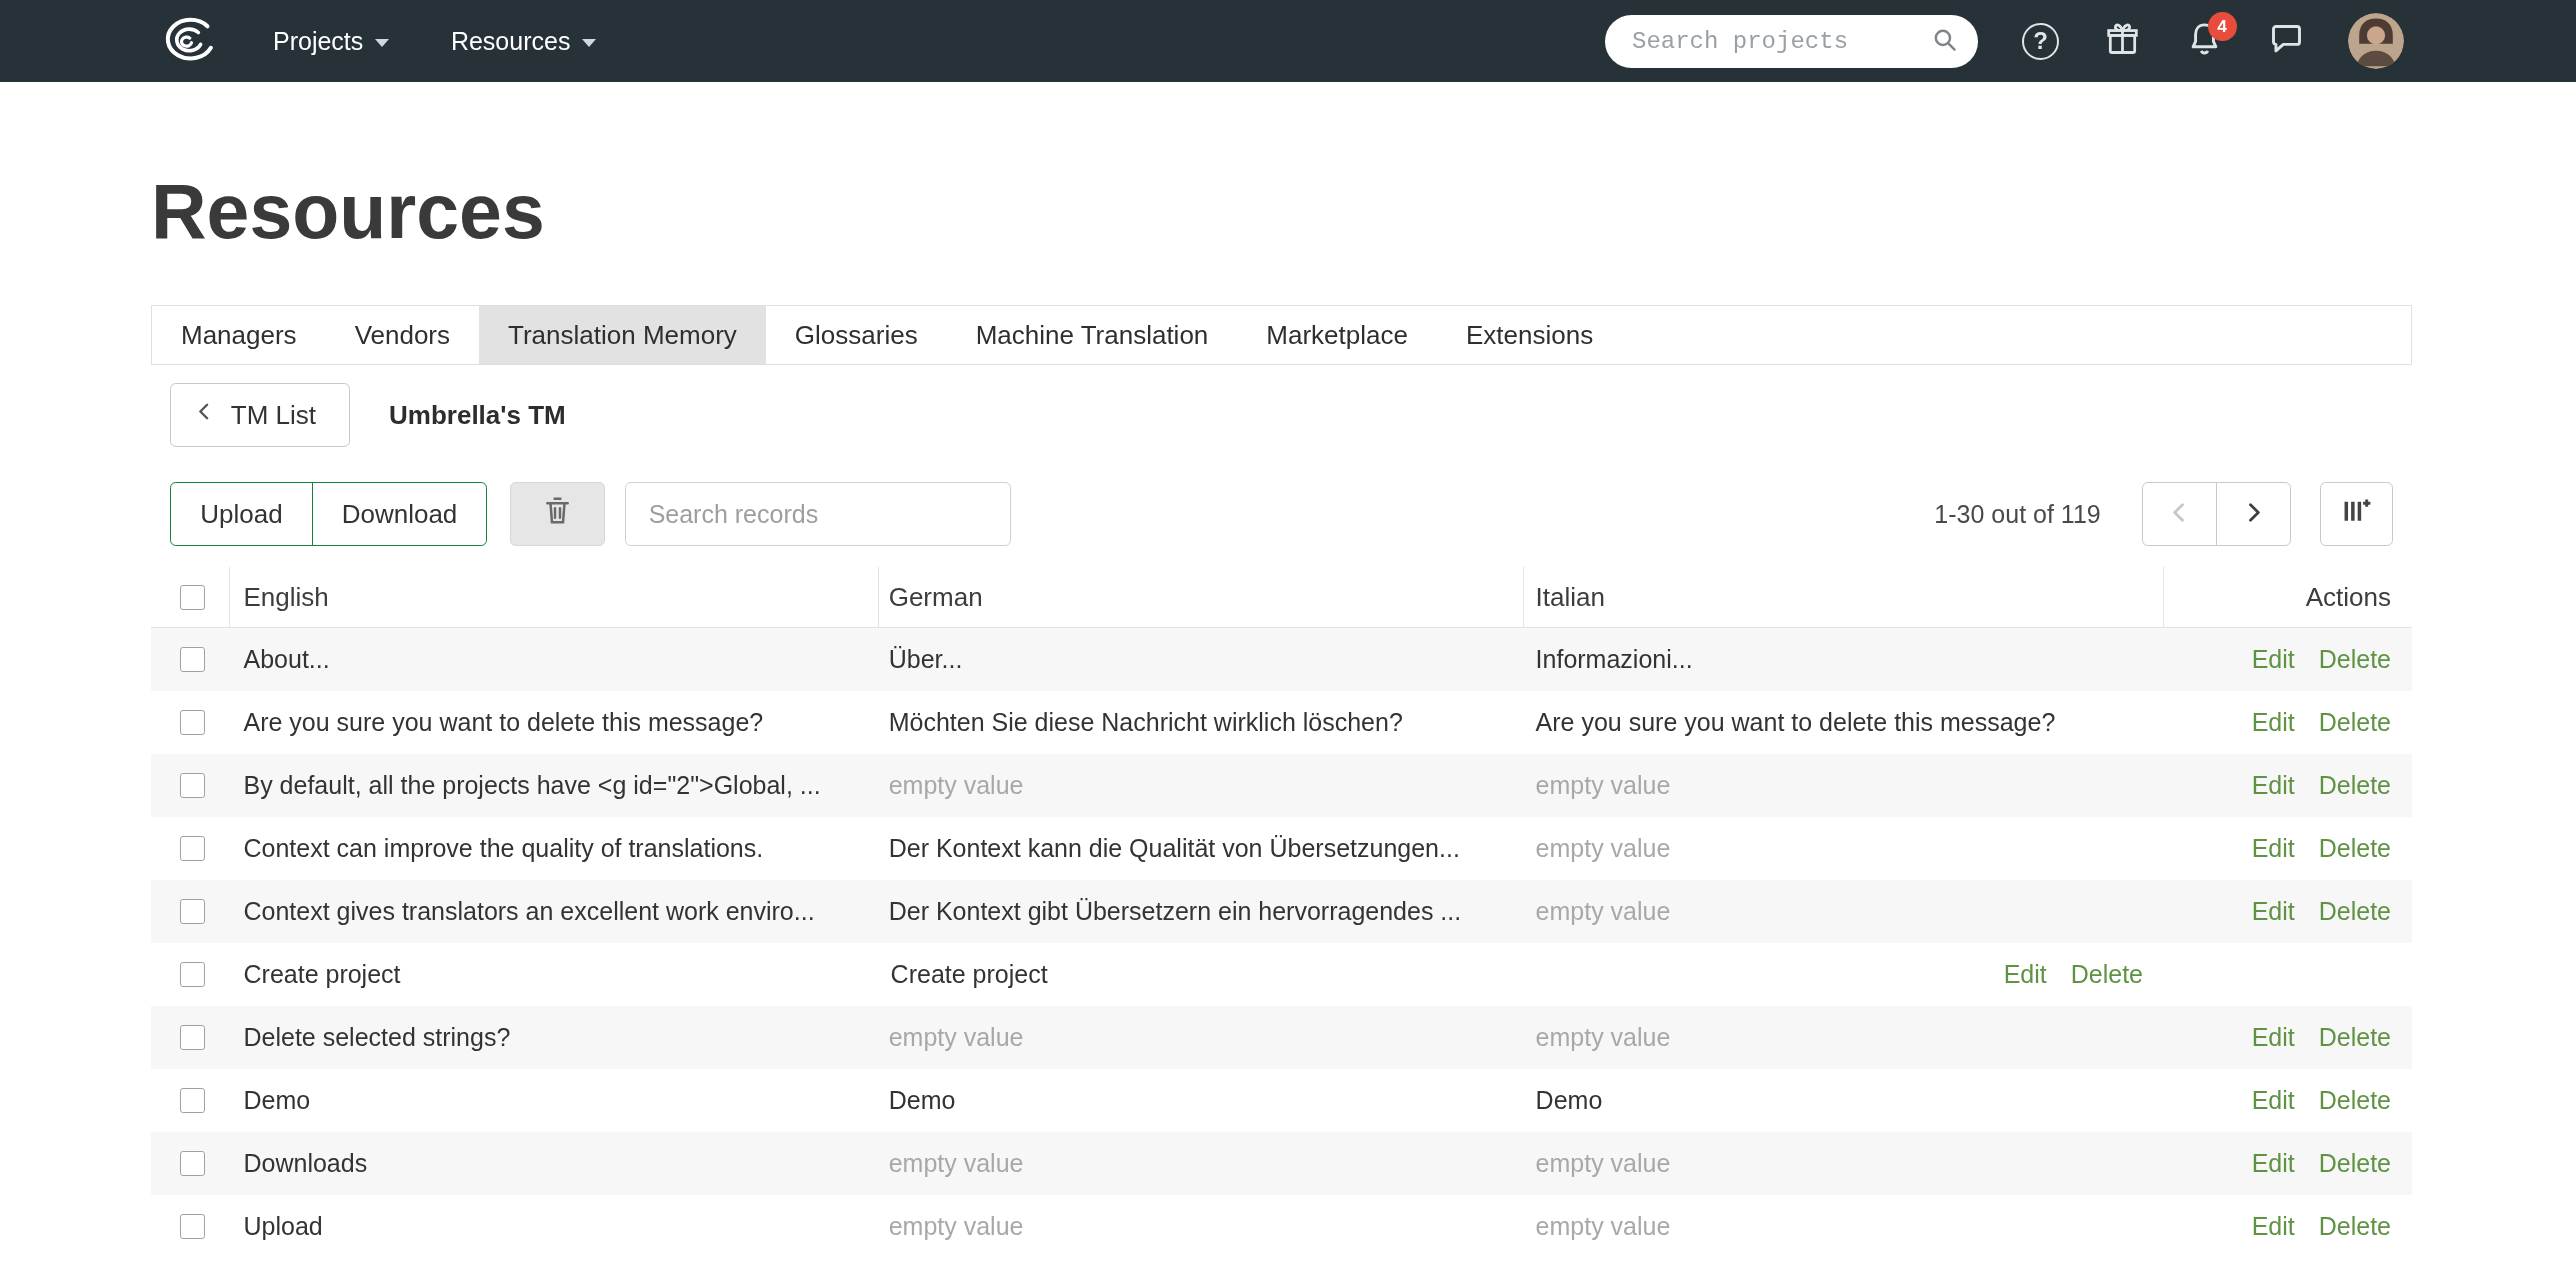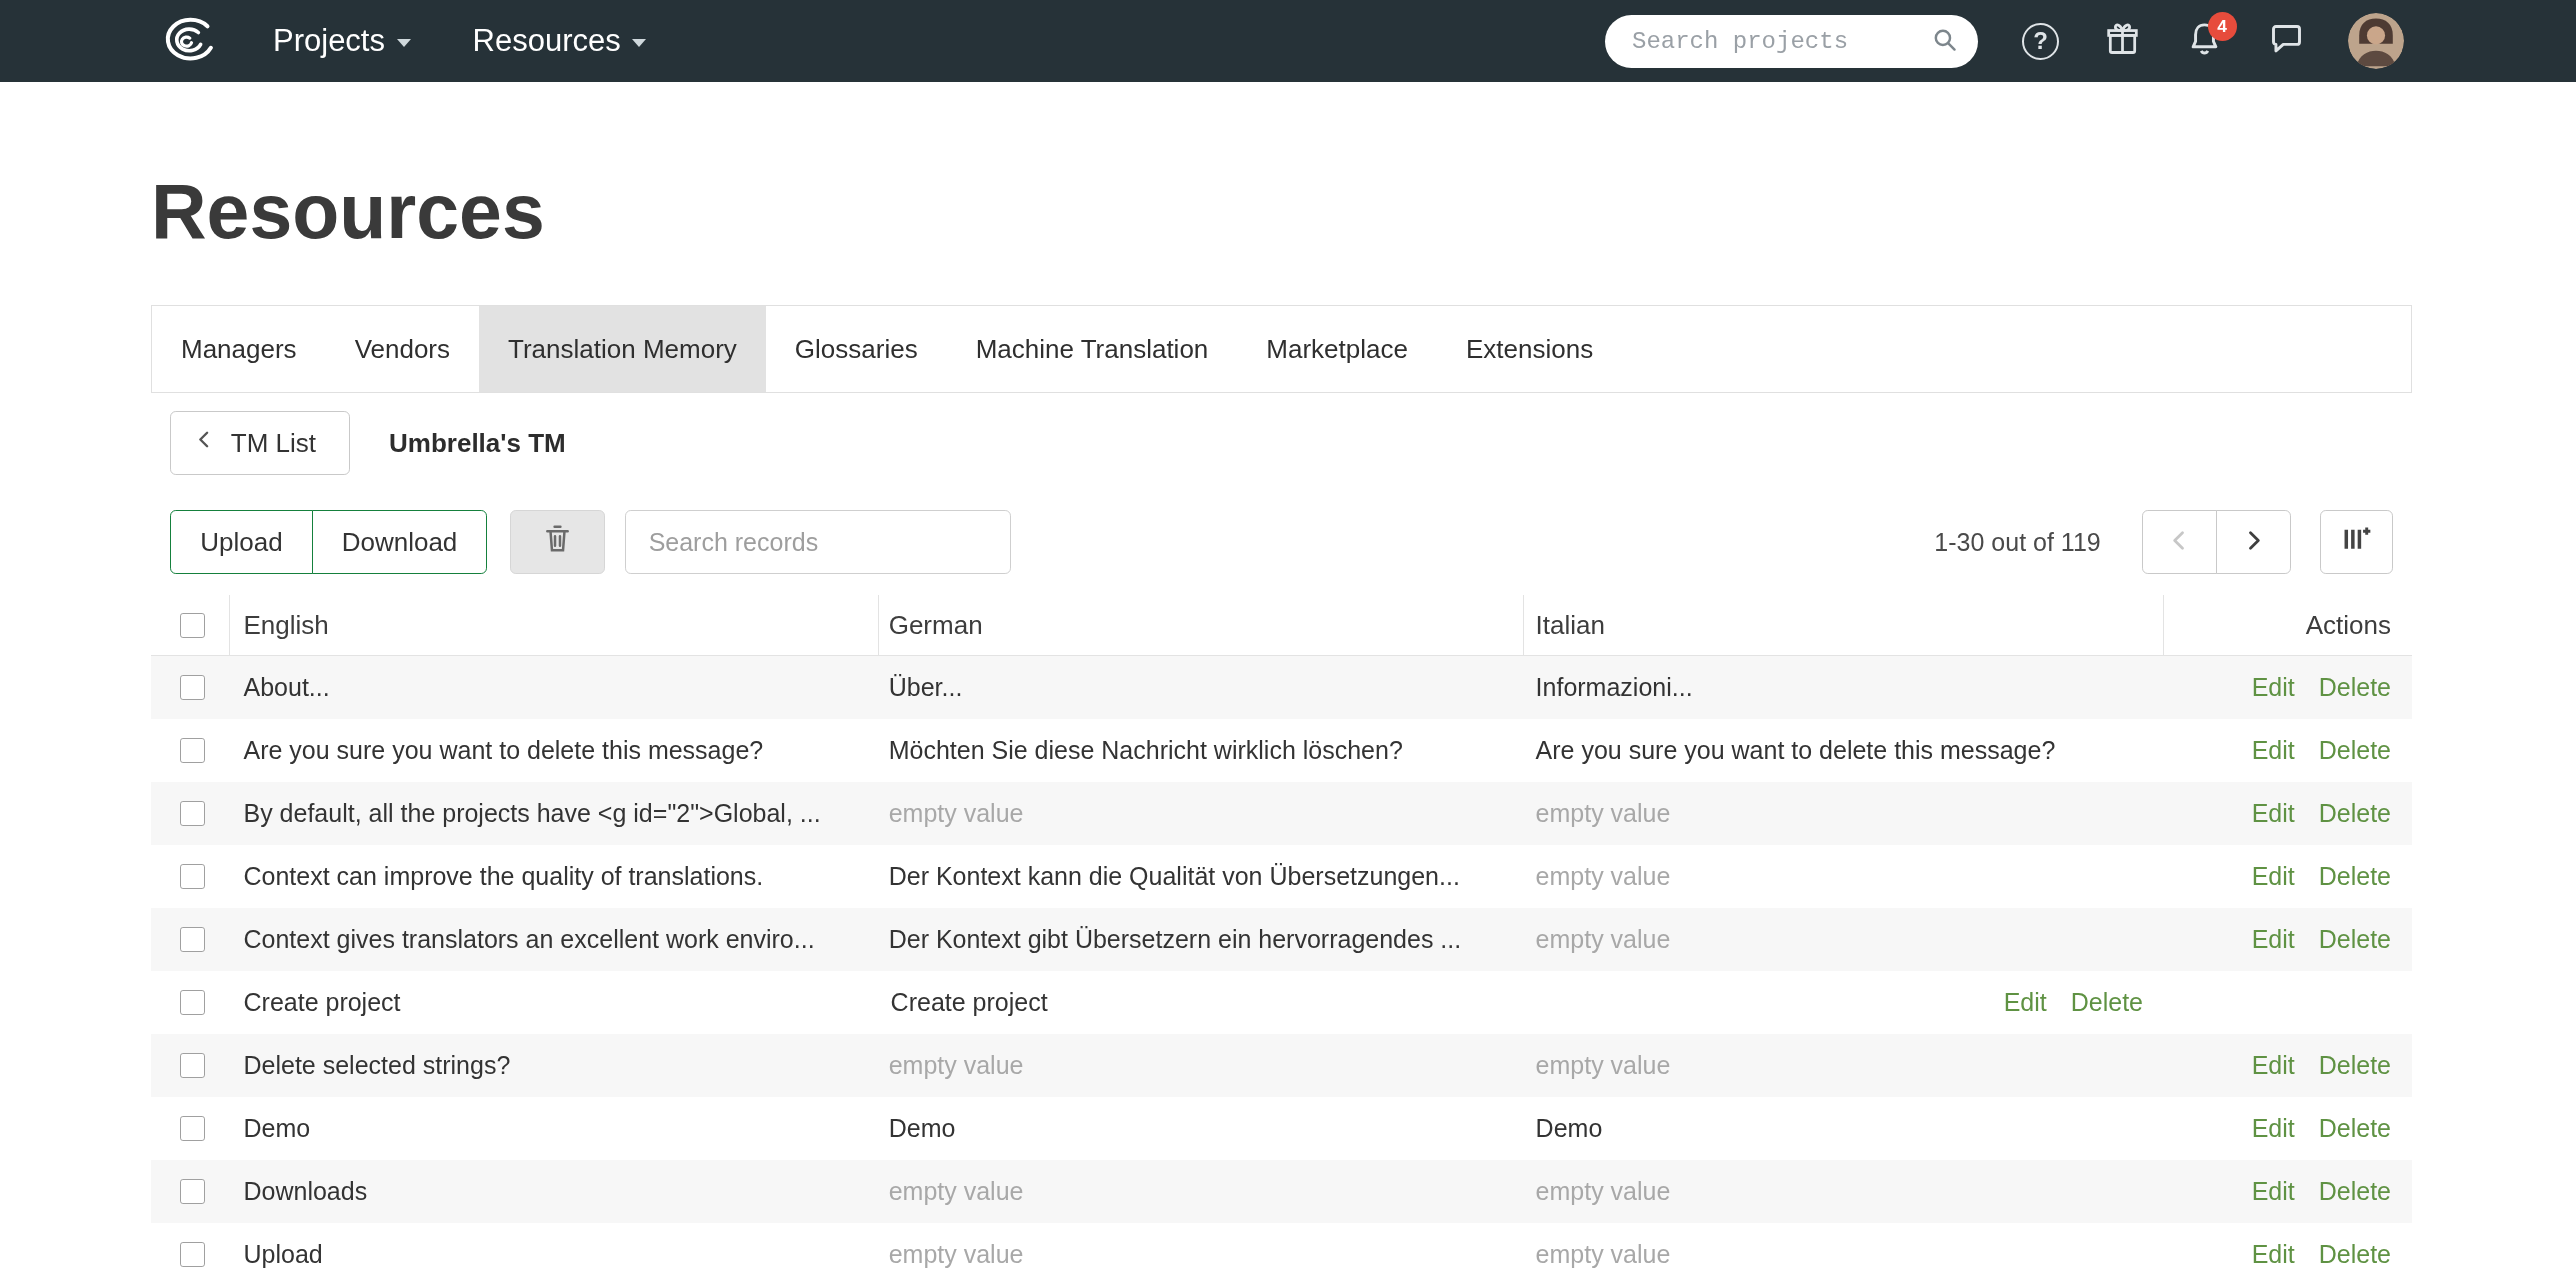--- a/index.html
+++ b/index.html
@@ -10,41 +10,41 @@
     --empty-text:#a8a8a8;
   }
   *{box-sizing:border-box;}
   html,body{margin:0;padding:0;width:2576px;height:1281px;overflow:hidden;background:#fff;
     font-family:"Liberation Sans", sans-serif;color:#333;}
   
   .topbar{height:82px;background:var(--topbar-bg);display:flex;align-items:center;
     padding:0 172px 0 155px;}
   .logo{width:64px;height:50px;display:flex;align-items:center;justify-content:center;cursor:pointer;}
   .nav{display:flex;align-items:center;margin-left:54px;gap:62px;}
-  .nav-item{display:flex;align-items:center;gap:11.6px;color:#fff;font-size:31px;cursor:pointer;}
+  .nav-item{display:flex;align-items:center;gap:11.6px;color:#fff;font-size:25px;cursor:pointer;}
   .caret{width:0;height:0;border-left:7.7px solid transparent;border-right:7.7px solid transparent;
     border-top:8.7px solid #cfd8dc;margin-top:3.9px;}
   .tb-search{margin-left:auto;position:relative;width:373px;height:53px;}
   .tb-search input{width:100%;height:100%;border:none;border-radius:27px;background:#fff;
     font-size:24px;padding:0 62px 0 27px;outline:none;color:#333;font-family:Liberation Mono, monospace;}
   .tb-search input::placeholder{color:#9aa0a6;}
   .tb-search .mag{position:absolute;right:17.4px;top:10.6px;}
   .tb-icons{display:flex;align-items:center;gap:41px;margin-left:42px;}
   .tb-icon{width:41px;height:41px;display:flex;align-items:center;justify-content:center;
     cursor:pointer;position:relative;}
   .help-circle{width:37px;height:37px;border:2.4px solid #dfe4e7;border-radius:50%;
     color:#dfe4e7;font-size:24px;font-weight:bold;display:flex;align-items:center;justify-content:center;}
   .badge{position:absolute;top:-8.7px;right:-11.6px;min-width:29px;height:29px;border-radius:14.5px;
     background:var(--badge-red);color:#fff;font-size:17.4px;font-weight:bold;
     display:flex;align-items:center;justify-content:center;padding:0 5.8px;}
   .avatar{width:56px;height:56px;border-radius:50%;overflow:hidden;cursor:pointer;flex:none;}
   
   h1{margin:91px 0 0 151px;font-size:77px;font-weight:bold;color:#3a3a3a;line-height:1;}
   
-  .tabs{margin:55px 164px 0 151px;width:2261px;height:88px;border:1px solid #e0e0e0;
+  .tabs{margin:55px 164px 0 151px;width:2261px;height:60px;border:1px solid #e0e0e0;
     display:flex;align-items:stretch;background:#fff;}
   .tab{display:flex;align-items:center;padding:0 29px;font-size:26px;color:#2f2f2f;cursor:pointer;white-space:nowrap;}
   .tab.active{background:var(--active-tab-bg);}
   
   .crumb-row{margin:17.4px 164px 0 151px;width:2261px;height:66px;display:flex;align-items:center;padding:0 0 0 19.3px;}
   .back-btn{display:flex;align-items:center;gap:13.5px;height:64px;padding:0 33px 0 21px;
     background:#fff;border:1px solid #c9c9c9;border-radius:5.8px;font-size:26px;color:#333;
     cursor:pointer;font-family:"Liberation Sans",sans-serif;}
   .crumb-current{margin-left:39px;font-size:26px;font-weight:bold;color:#2d2d2d;}
   

